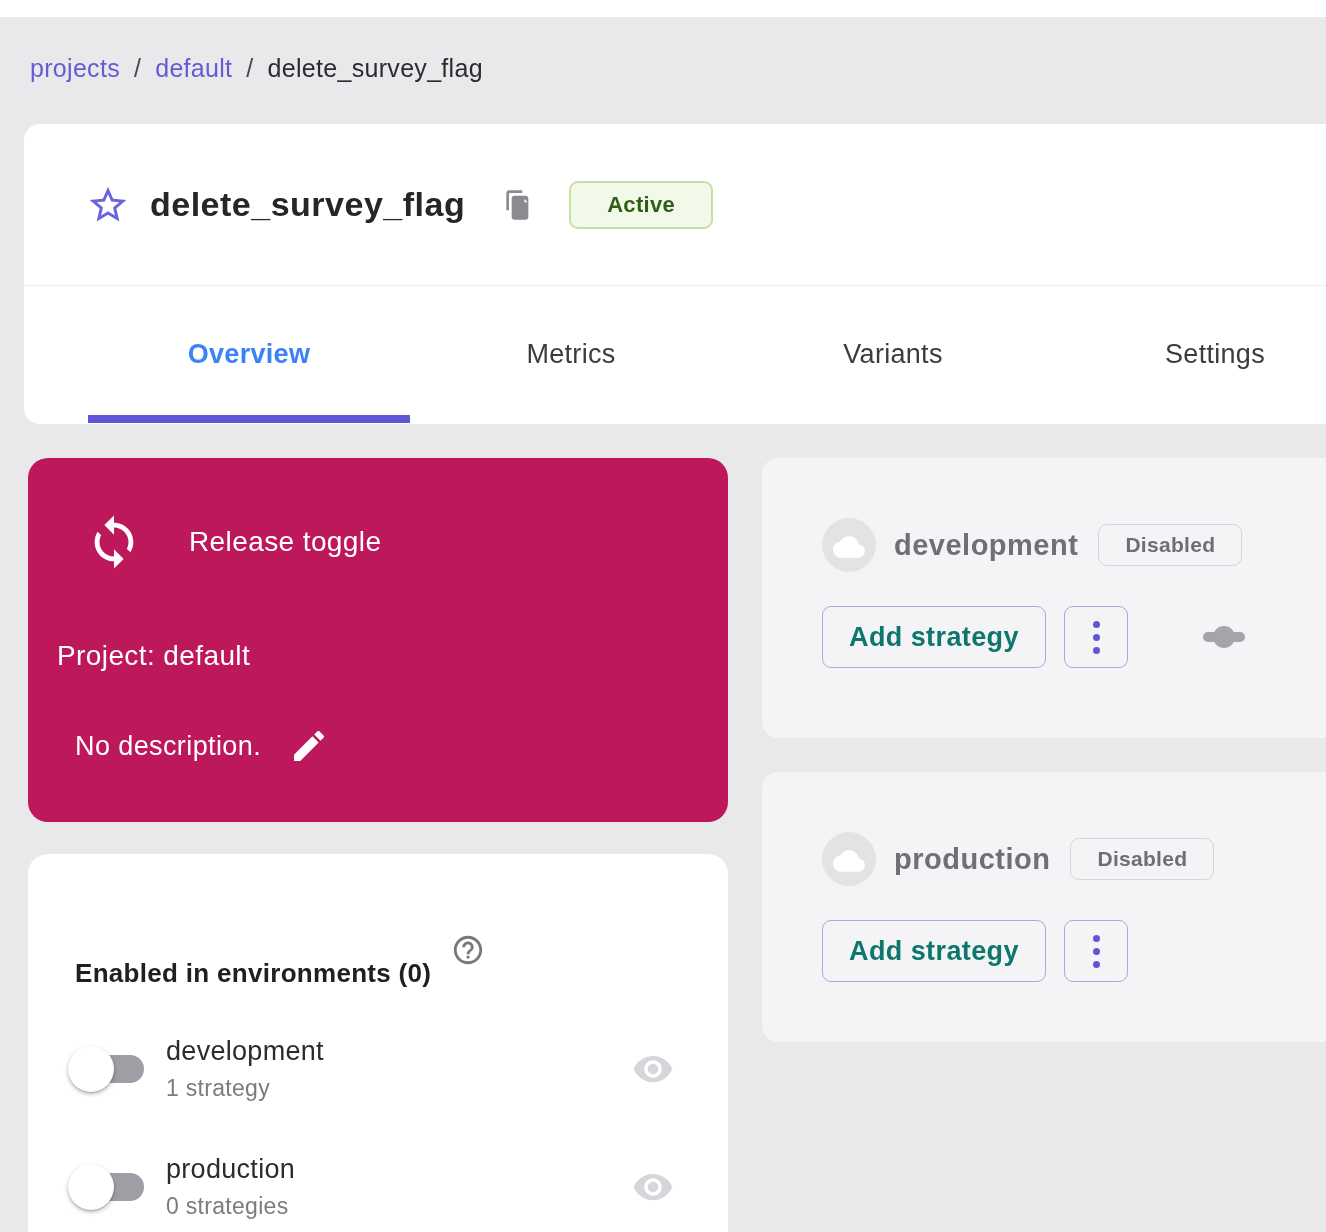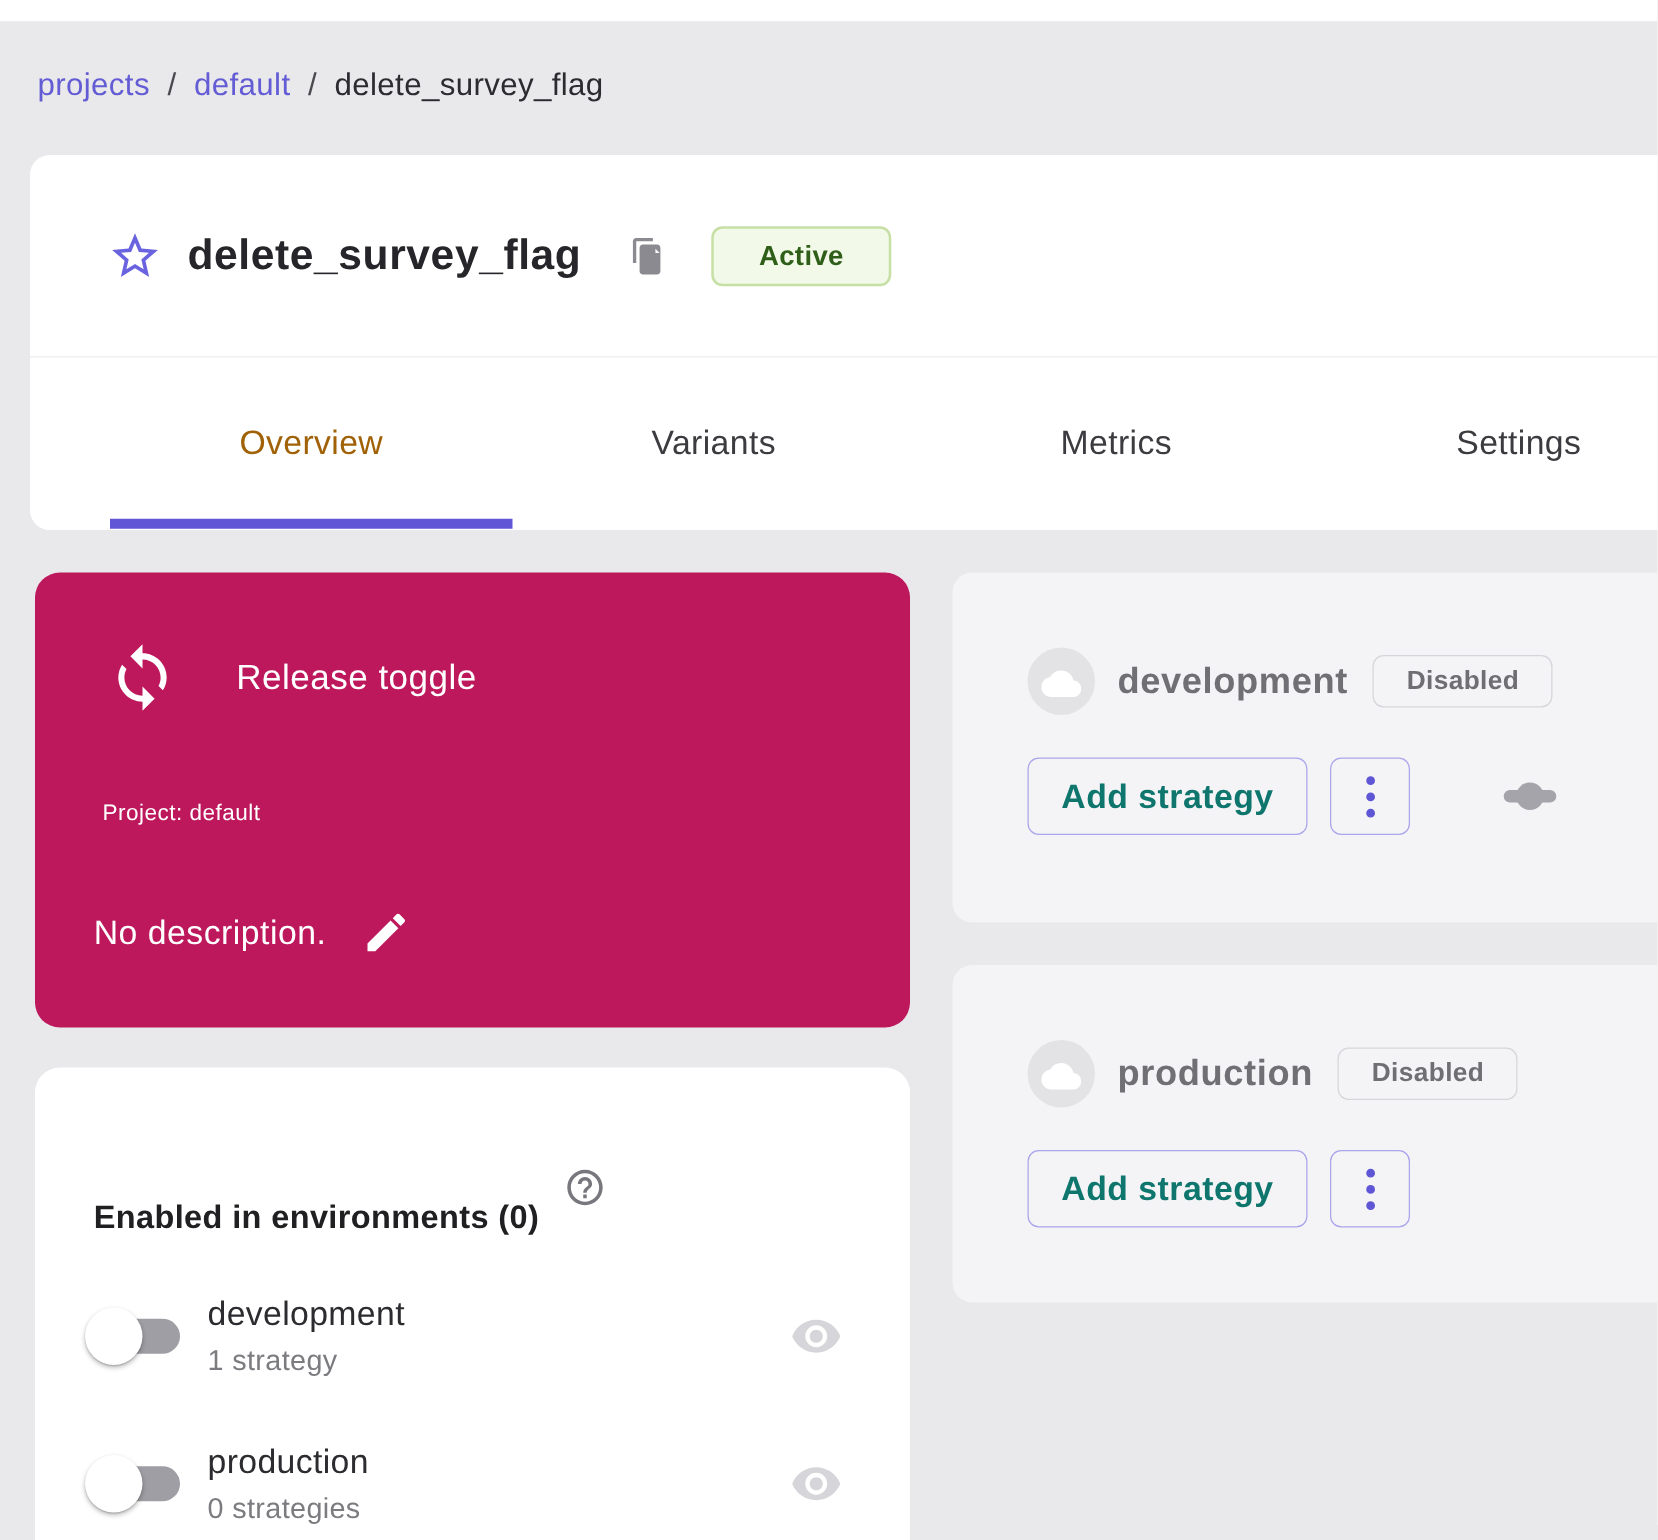--- a/index.html
+++ b/index.html
@@ -74,21 +74,21 @@
     padding-left: 64px;
   }
   .tab {
     width: 322px;
     text-align: center;
     font-size: 27px;
     color: #3c3c40;
     letter-spacing: 0.3px;
     cursor: pointer;
   }
-  .tab.active { font-weight: 400; color: #a16207; }
+  .tab.active { font-weight: 700; color: #3b82f6; }
   .tab-indicator {
     position: absolute;
     left: 64px; bottom: 0;
     width: 322px; height: 8px;
     background: #6156d6;
   }
 
   
   .toggle-card {
     position: absolute;
@@ -104,22 +104,22 @@
     padding: 55px 0 0 57px;
   }
   .loop-icon { width: 58px; height: 58px; }
   .toggle-type {
     margin-left: 46px;
     font-size: 28px;
     letter-spacing: 0.4px;
   }
   .toggle-project {
     position: absolute;
-    left: 54px; top: 182px;
-    font-size: 18px;
+    left: 29px; top: 182px;
+    font-size: 28px;
     letter-spacing: 0.4px;
   }
   .toggle-desc-row {
     position: absolute;
     left: 47px; top: 268px;
     display: flex;
     align-items: center;
     font-size: 27px;
     letter-spacing: 0.4px;
   }
@@ -298,22 +298,22 @@
     <span class="copy-btn">
       <svg width="32" height="34" viewBox="0 0 24 24">
         <path fill="#8a8a90" d="M16 1H6c-1.1 0-2 .9-2 2v13h2V3h10V1z"></path>
         <path fill="#8a8a90" d="M18.5 5H10c-1.1 0-2 .9-2 2v14c0 1.1.9 2 2 2h8.5c1.1 0 2-.9 2-2V7c0-1.1-.9-2-2-2zm-1 2.5L20 10h-2.5V7.5z"></path>
       </svg>
     </span>
     <span class="status-badge">Active</span>
   </div>
   <div class="tabs-row">
     <div class="tab active">Overview</div>
+    <div class="tab">Metrics</div>
     <div class="tab">Variants</div>
-    <div class="tab">Metrics</div>
     <div class="tab">Settings</div>
     <div class="tab-indicator"></div>
   </div>
 </section>
 
 <section class="toggle-card">
   <div class="toggle-card-head">
     <span class="loop-icon">
       <svg width="58" height="58" viewBox="0 0 24 24">
         <path fill="#ffffff" d="M12 4V1L8 5l4 4V6c3.31 0 6 2.69 6 6 0 1.01-.25 1.97-.7 2.8l1.46 1.46C19.54 15.03 20 13.57 20 12c0-4.42-3.58-8-8-8zm0 14c-3.31 0-6-2.69-6-6 0-1.01.25-1.97.7-2.8L5.24 7.74C4.46 8.97 4 10.43 4 12c0 4.42 3.58 8 8 8v3l4-4-4-4v3z"></path>

